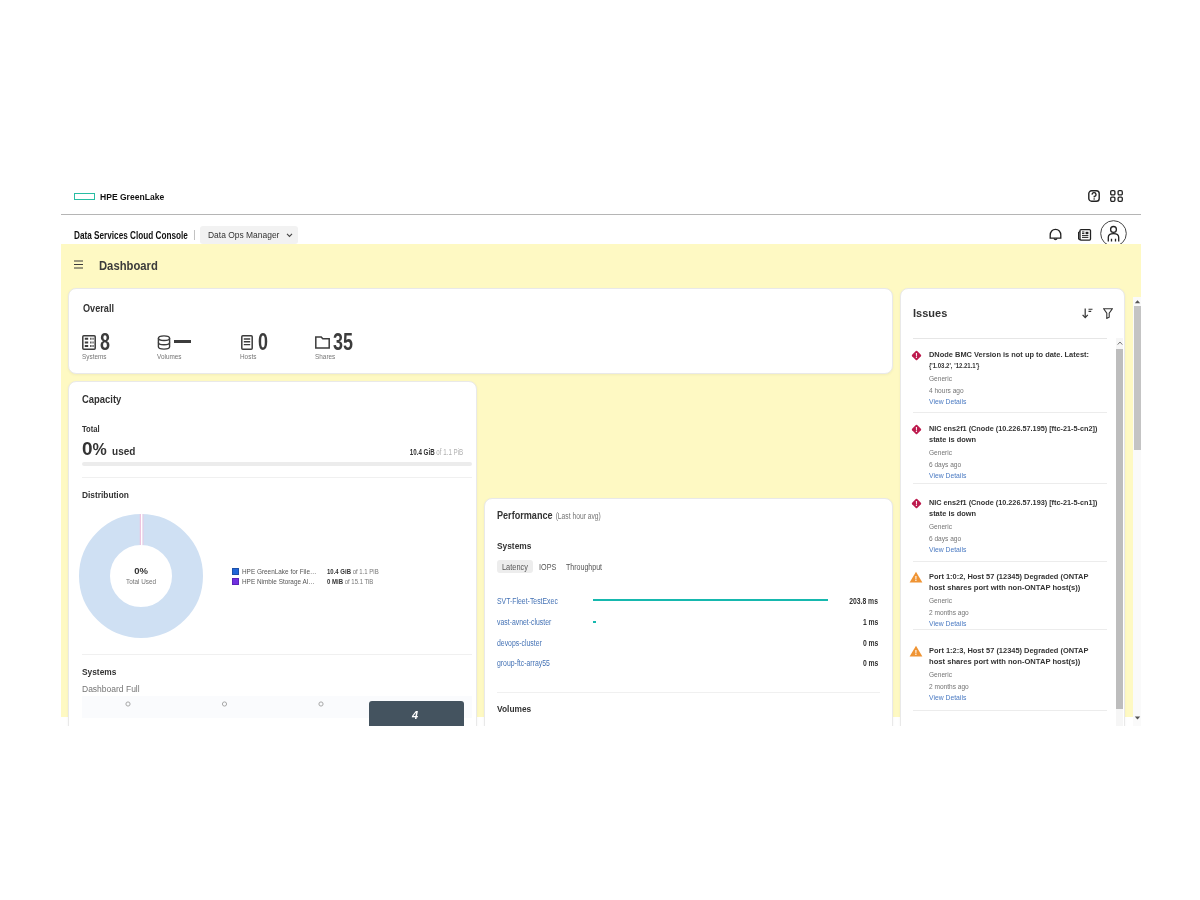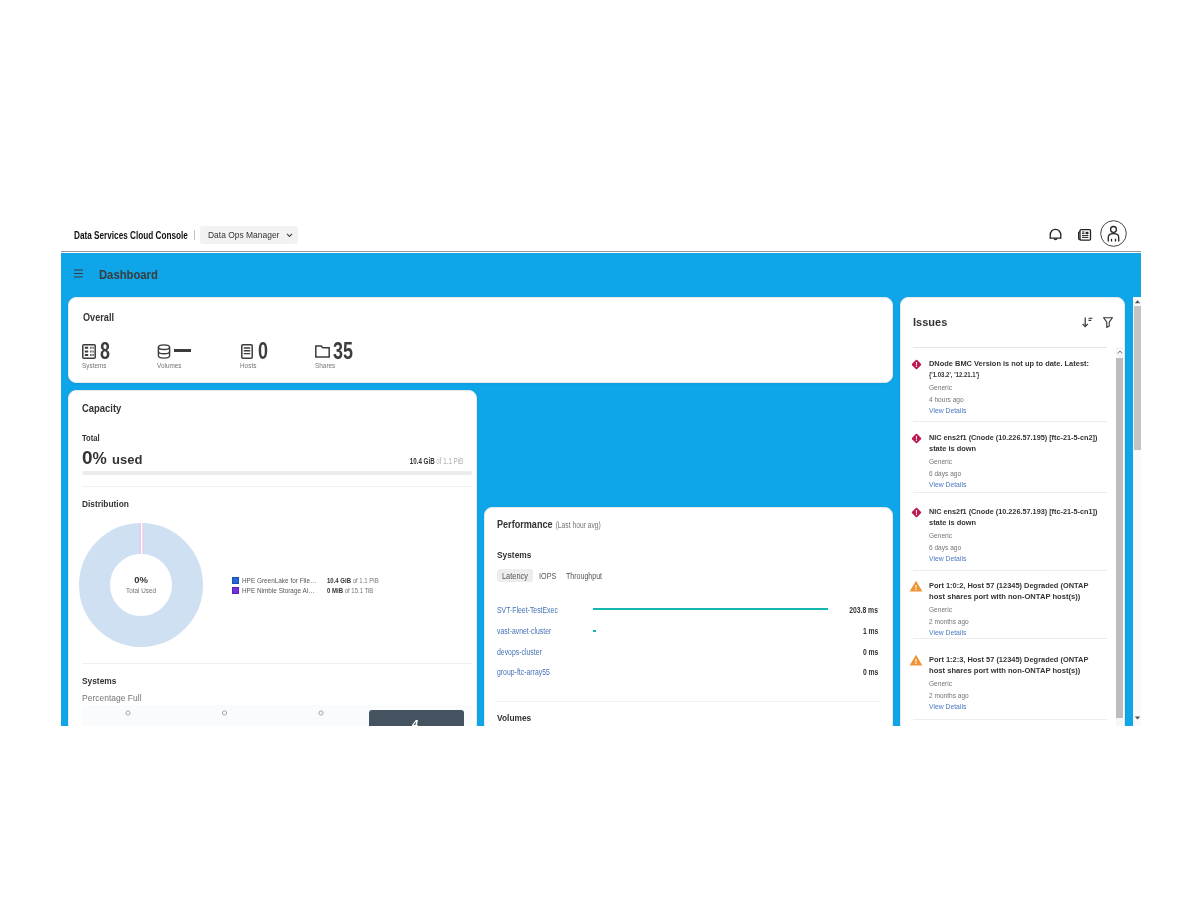--- a/index.html
+++ b/index.html
@@ -7,21 +7,21 @@
 #app { position:absolute; left:61px; top:179px; width:1080px; height:547px; overflow:hidden; background:#fff; }
 .abs { position:absolute; }
 .t { position:absolute; line-height:1.15; white-space:nowrap; transform-origin:0 50%; }
 .tr { position:absolute; line-height:1.15; white-space:nowrap; transform-origin:100% 50%; text-align:right; }
 
 #hdr1 { position:absolute; left:0; top:0; width:1080px; height:36px; background:#fff; border-bottom:1px solid #b5b5b5; }
 #logo-rect { position:absolute; left:13px; top:14px; width:21px; height:7px; border:1.7px solid #29bda3; }
 #hdr2 { position:absolute; left:0; top:37px; width:1080px; height:36px; background:#fff; border-bottom:1px solid #9b9b9b; }
 #dropdown { position:absolute; left:139px; top:10px; width:98px; height:18px; background:#f2f2f2; border-radius:3px; }
 
-#main { position:absolute; left:0; top:74px; width:1080px; height:473px; background:#0ea5e9; }
+#main { position:absolute; left:0; top:65px; width:1080px; height:473px; background:#fef9c3; }
 
 .card { position:absolute; background:#fff; border:1px solid #e9e9e9; border-radius:8px; box-shadow:0 1px 3px rgba(0,0,0,0.05); }
 #card-overall { left:7px; top:44px; width:825px; height:86px; }
 #card-capacity { left:7px; top:137px; width:409px; height:420px; }
 #card-savings { left:423px; top:136px; width:409px; height:108px; }
 #card-perf { left:423px; top:254px; width:409px; height:300px; }
 #card-issues { left:839px; top:44px; width:225px; height:510px; }
 .ctitle { position:absolute; font-weight:bold; color:#333; white-space:nowrap; transform-origin:0 50%; }
 .stat-num { position:absolute; top:42px; font-size:23px; font-weight:bold; color:#3c3c3c; line-height:1; transform:scaleX(0.78); transform-origin:0 50%; }
 .stat-lbl { position:absolute; top:64px; font-size:8px; color:#757575; line-height:1; transform:scaleX(0.8); transform-origin:0 50%; }
@@ -30,20 +30,35 @@
 .pval { position:absolute; font-size:8.5px; font-weight:bold; color:#333; line-height:1; white-space:nowrap; right:14px; transform:scaleX(0.8); transform-origin:100% 50%; }
 .iss-t { position:absolute; font-size:8px; font-weight:bold; color:#333; line-height:1; white-space:nowrap; transform-origin:0 50%; }
 .iss-g { position:absolute; font-size:8px; color:#757575; line-height:1; white-space:nowrap; transform:scaleX(0.82); transform-origin:0 50%; }
 .iss-l { position:absolute; font-size:8px; color:#4a7ac2; line-height:1; white-space:nowrap; transform:scaleX(0.85); transform-origin:0 50%; }
 .iss-div { position:absolute; left:12px; width:194px; height:1px; background:#ececec; }
 </style>
 </head>
 <body>
 <div id="app">
 
+  <div id="hdr1">
+    <div id="logo-rect"></div>
+    <div class="t" style="left:39px; top:13px; font-size:9.5px; font-weight:bold; color:#111; transform:scaleX(0.9);">HPE GreenLake</div>
+    <svg class="abs" style="left:1027px; top:11px;" width="12" height="12" viewBox="0 0 12 12">
+      <rect x="0.8" y="0.8" width="10.4" height="10.4" rx="2.8" fill="none" stroke="#222" stroke-width="1.4"></rect>
+      <path d="M4.2 4.6 A 1.9 1.9 0 1 1 6.3 6.4 L6.1 7.3" fill="none" stroke="#222" stroke-width="1.3"></path>
+      <rect x="5.5" y="8.3" width="1.3" height="1.3" fill="#222"></rect>
+    </svg>
+    <svg class="abs" style="left:1049px; top:11px;" width="13" height="12" viewBox="0 0 13 12">
+      <rect x="0.7" y="0.7" width="4.2" height="4.2" rx="1.2" fill="none" stroke="#222" stroke-width="1.3"></rect>
+      <rect x="8.1" y="0.7" width="4.2" height="4.2" rx="1.2" fill="none" stroke="#222" stroke-width="1.3"></rect>
+      <rect x="0.7" y="7.1" width="4.2" height="4.2" rx="1.2" fill="none" stroke="#222" stroke-width="1.3"></rect>
+      <rect x="8.1" y="7.1" width="4.2" height="4.2" rx="1.2" fill="none" stroke="#222" stroke-width="1.3"></rect>
+    </svg>
+  </div>
 
   <div id="hdr2">
     <div class="t" style="left:13px; top:14px; font-size:10px; font-weight:bold; color:#111; transform:scaleX(0.82);">Data Services Cloud Console</div>
     <div class="t" style="left:132px; top:12px; font-size:11px; color:#bbb;">|</div>
     <div id="dropdown">
       <div class="t" style="left:8px; top:4px; font-size:9.5px; color:#333; transform:scaleX(0.89);">Data Ops Manager</div>
       <svg class="abs" style="left:86px; top:7px;" width="7" height="5" viewBox="0 0 7 5">
           <path d="M1 0.8 L3.5 3.4 L6 0.8" fill="none" stroke="#444" stroke-width="1.1"></path>
         </svg>
     </div>
@@ -104,21 +119,21 @@
       <svg class="abs" style="left:246px; top:47px;" width="15" height="13" viewBox="0 0 15 13">
         <path d="M0.8 12 V0.9 H6.2 L7.8 2.8 H14.2 V12 Z" fill="none" stroke="#3c3c3c" stroke-width="1.5"></path>
       </svg>
       <div class="stat-num" style="left:264px;">35</div>
       <div class="stat-lbl" style="left:246px;">Shares</div>
     </div>
 
     <div class="card" id="card-capacity">
       <div class="ctitle" style="left:13px; top:11px; font-size:11.5px; transform:scaleX(0.82);">Capacity</div>
       <div class="seclbl" style="left:13px; top:43px; font-size:9px; transform:scaleX(0.85); transform-origin:0 50%;">Total</div>
-      <div class="t" style="left:13px; top:57px; font-size:19px; font-weight:bold; color:#333; line-height:1;">0<span style="font-size:16px;">%</span> <span style="font-size:13px;">used</span></div>
+      <div class="t" style="left:13px; top:57px; font-size:19px; font-weight:bold; color:#333; line-height:1;">0<span style="font-size:16px;">%</span> <span style="font-size:10px;">used</span></div>
       <div class="tr" style="right:13px; top:66px; font-size:8.5px; color:#333; transform:scaleX(0.73);"><b>10.4 GiB</b> <span style="color:#b0b0b0;">of 1.1 PiB</span></div>
       <div class="abs" style="left:13px; top:80px; width:390px; height:3.5px; background:#ececec; border-radius:2px;"></div>
       <div class="abs" style="left:13px; top:95px; width:390px; height:1px; background:#f0f0f0;"></div>
       <div class="seclbl" style="left:13px; top:108px;">Distribution</div>
 
       <svg class="abs" style="left:9px; top:131px;" width="126" height="126" viewBox="0 0 126 126">
         <circle cx="63" cy="63" r="46.5" fill="none" stroke="#cfe0f3" stroke-width="31"></circle>
         <path d="M63.7 1 L63.7 32" stroke="#fff" stroke-width="1.6"></path>
         <path d="M62.3 1 L62.3 32" stroke="#f6bcda" stroke-width="1"></path>
         <path d="M65 1 L65 32" stroke="#f6bcda" stroke-width="0.6"></path>
@@ -127,21 +142,21 @@
       <div class="abs" style="left:42px; top:196px; width:60px; text-align:center; font-size:7.5px; color:#757575; line-height:1; transform:scaleX(0.85);">Total Used</div>
 
       <div class="abs" style="left:163px; top:185.5px; width:7px; height:7px; background:#2266d8; border:1px solid #1c51a8;"></div>
       <div class="t" style="left:173px; top:184.5px; font-size:8px; color:#555; transform:scaleX(0.8);">HPE GreenLake for File…</div>
       <div class="t" style="left:258px; top:184.5px; font-size:8px; color:#333; transform:scaleX(0.75);"><b>10.4 GiB</b> <span style="color:#757575;">of 1.1 PiB</span></div>
       <div class="abs" style="left:163px; top:196px; width:7px; height:7px; background:#7130e0; border:1px solid #5a22bb;"></div>
       <div class="t" style="left:173px; top:195px; font-size:8px; color:#555; transform:scaleX(0.8);">HPE Nimble Storage Al…</div>
       <div class="t" style="left:258px; top:195px; font-size:8px; color:#333; transform:scaleX(0.75);"><b>0 MiB</b> <span style="color:#757575;">of 15.1 TiB</span></div>
       <div class="abs" style="left:13px; top:272px; width:390px; height:1px; background:#f0f0f0;"></div>
       <div class="seclbl" style="left:13px; top:285px;">Systems</div>
-      <div class="t" style="left:13px; top:303px; font-size:8.5px; color:#757575;">Percentage Full</div>
+      <div class="t" style="left:13px; top:303px; font-size:8.5px; color:#757575;">Dashboard Full</div>
 
       <div class="abs" style="left:13px; top:314px; width:390px; height:22px; background:#fafbfd;"></div>
       <svg class="abs" style="left:55px; top:318px;" width="210" height="8" viewBox="0 0 210 8">
         <circle cx="4" cy="4" r="2.1" fill="none" stroke="#a8a8a8" stroke-width="1"></circle>
         <circle cx="100.5" cy="4" r="2.1" fill="none" stroke="#a8a8a8" stroke-width="1"></circle>
         <circle cx="197" cy="4" r="2.1" fill="none" stroke="#a8a8a8" stroke-width="1"></circle>
       </svg>
       <div class="abs" style="left:300px; top:319px; width:95px; height:30px; background:#44535f; border-radius:3px;">
         <div style="position:absolute; left:43px; top:8px; color:#fff; font-size:11px; font-style:italic; font-weight:bold;">4</div>
       </div>

